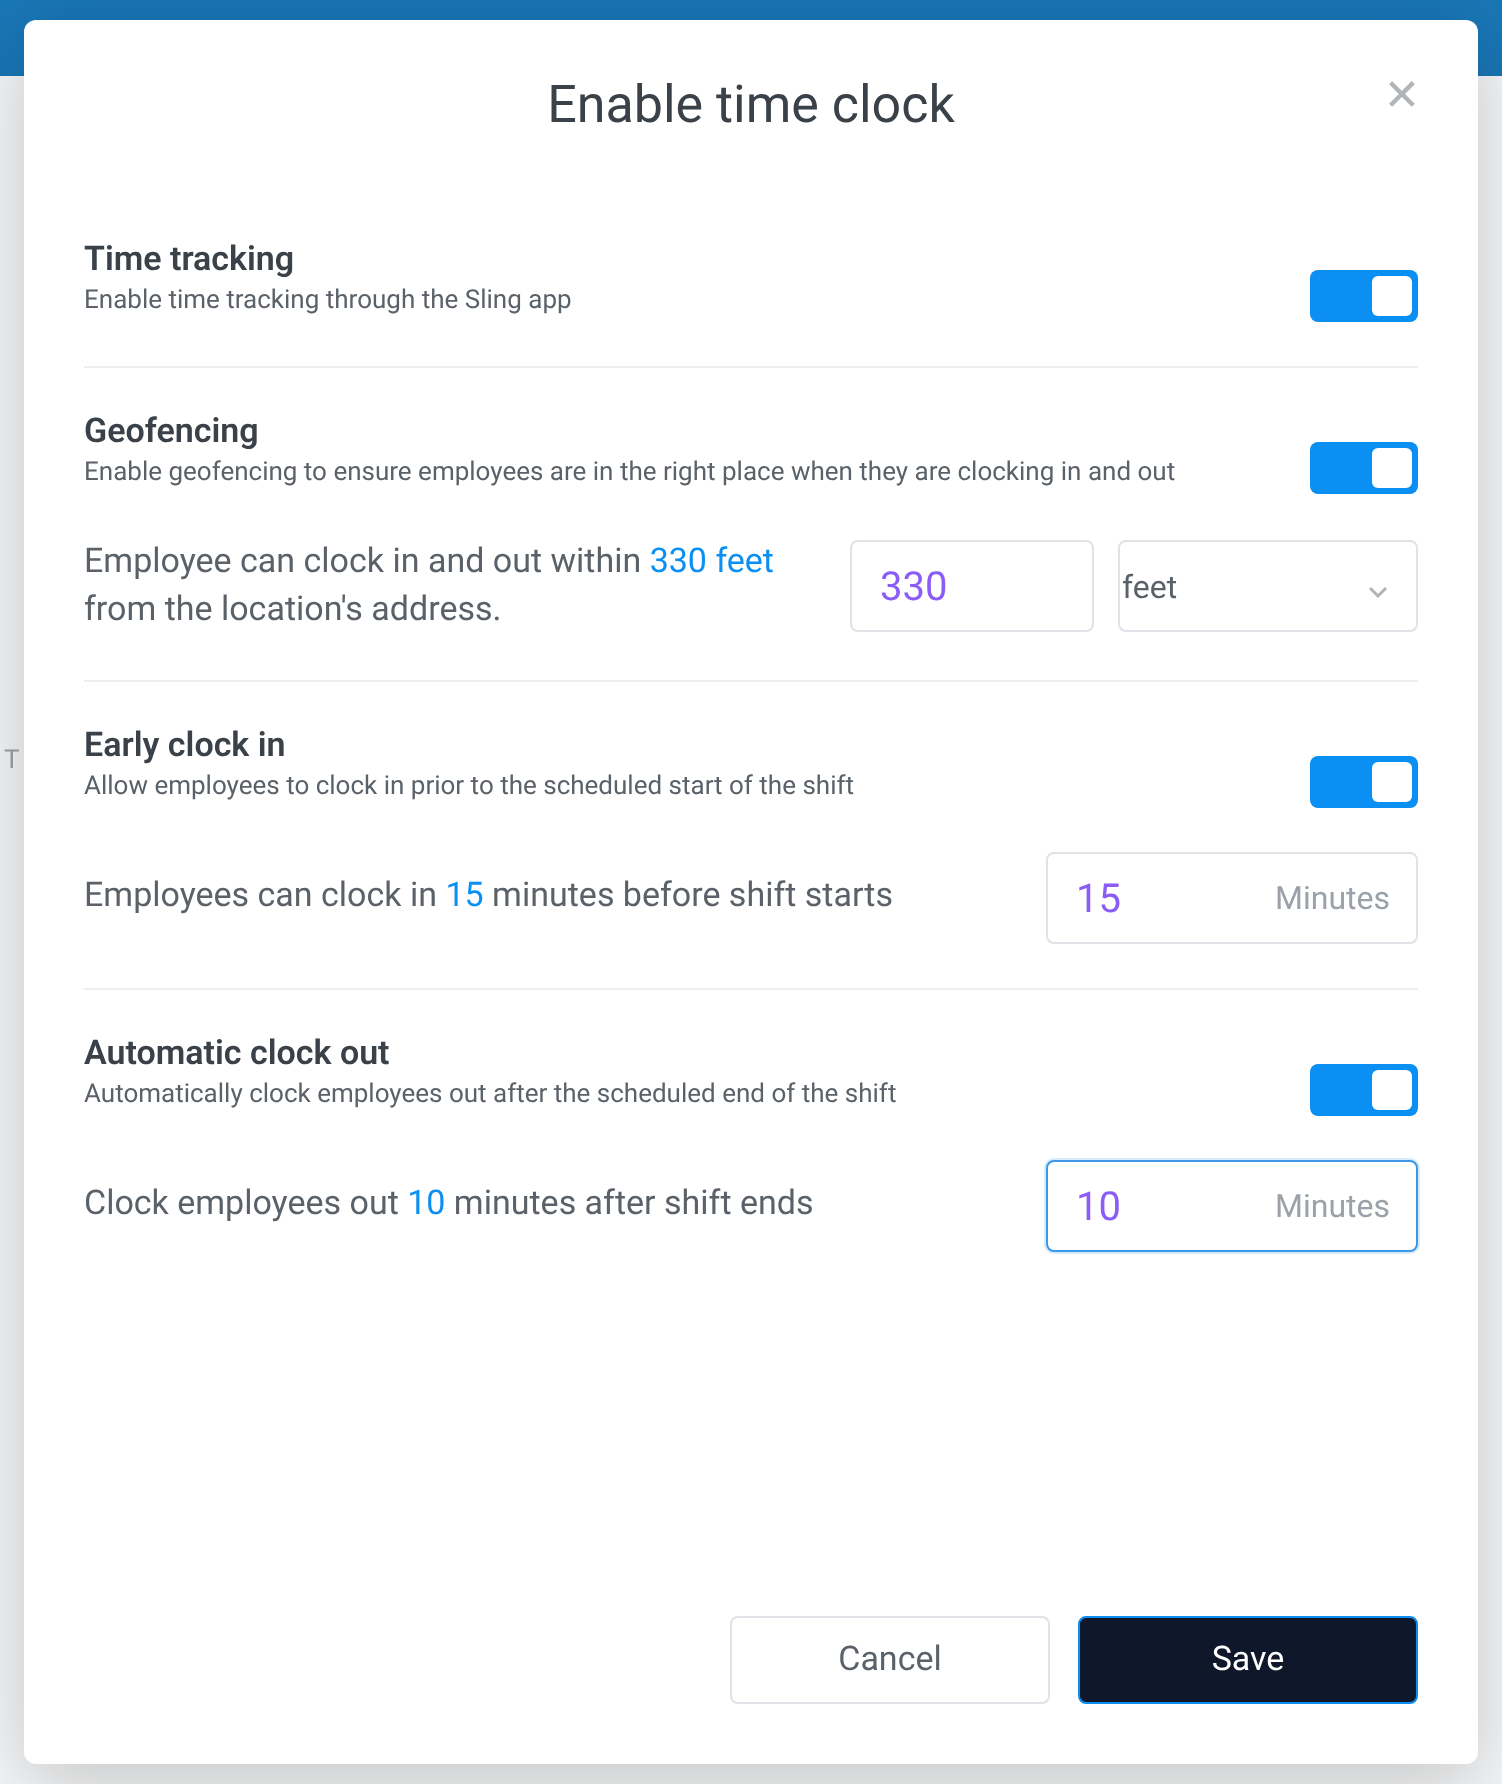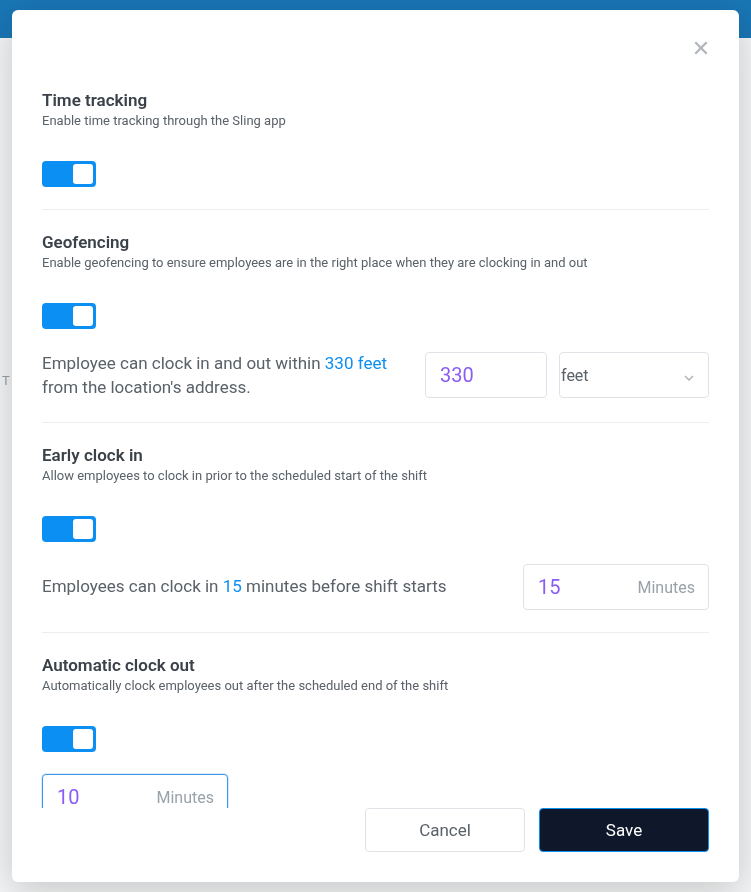--- a/index.html
+++ b/index.html
@@ -85,24 +85,23 @@
     }
     .section {
       padding: 22px 0;
       border-bottom: 1px solid #eceef0;
     }
     .section:last-of-type {
       border-bottom: none;
     }
     .section-header {
       display: flex;
-      align-items: flex-start;
+      align-items: flex-end;
       justify-content: space-between;
-      gap: 20px;
-      flex-direction: column;
+      gap: 8px;
     }
     .section-text {
       flex: 1;
     }
     .section-title {
       font-size: 17px;
       font-weight: 600;
       color: #3a4148;
       margin-bottom: 2px;
     }
@@ -240,20 +239,21 @@
     <div style="margin-bottom:100px;">y:</div>
     <div>0r</div>
     <div style="font-size:10px;color:#9aa1a8;">ED</div>
     <div style="margin-top:16px;">9</div>
   </div>
   <div style="position:absolute;left:2px;top:335px;font-size:13px;color:#9aa1a8;">T</div>
 </div>
 
 <div class="modal">
   <div class="modal-header">
+    <h1 class="modal-title">Enable time clock</h1>
     <div class="close-btn">
       <span>✕</span>
     </div>
   </div>
 
   <div class="modal-body">
 
     <div class="section">
       <div class="section-header">
         <div class="section-text">
@@ -319,20 +319,23 @@
       <div class="section-header">
         <div class="section-text">
           <div class="section-title">Automatic clock out</div>
           <div class="section-desc">Automatically clock employees out after the scheduled end of the shift</div>
         </div>
         <div class="toggle">
           <div class="toggle-knob"></div>
         </div>
       </div>
       <div class="section-controls">
+        <div class="control-label">
+          <span>Clock employees out </span><span class="highlight">10</span><span> minutes after shift ends</span>
+        </div>
         <div class="suffix-input">
           <input class="text-input focused" type="text" value="10" style="">
           <span class="suffix-label">Minutes</span>
         </div>
       </div>
     </div>
 
   </div>
 
   <div class="modal-footer">

